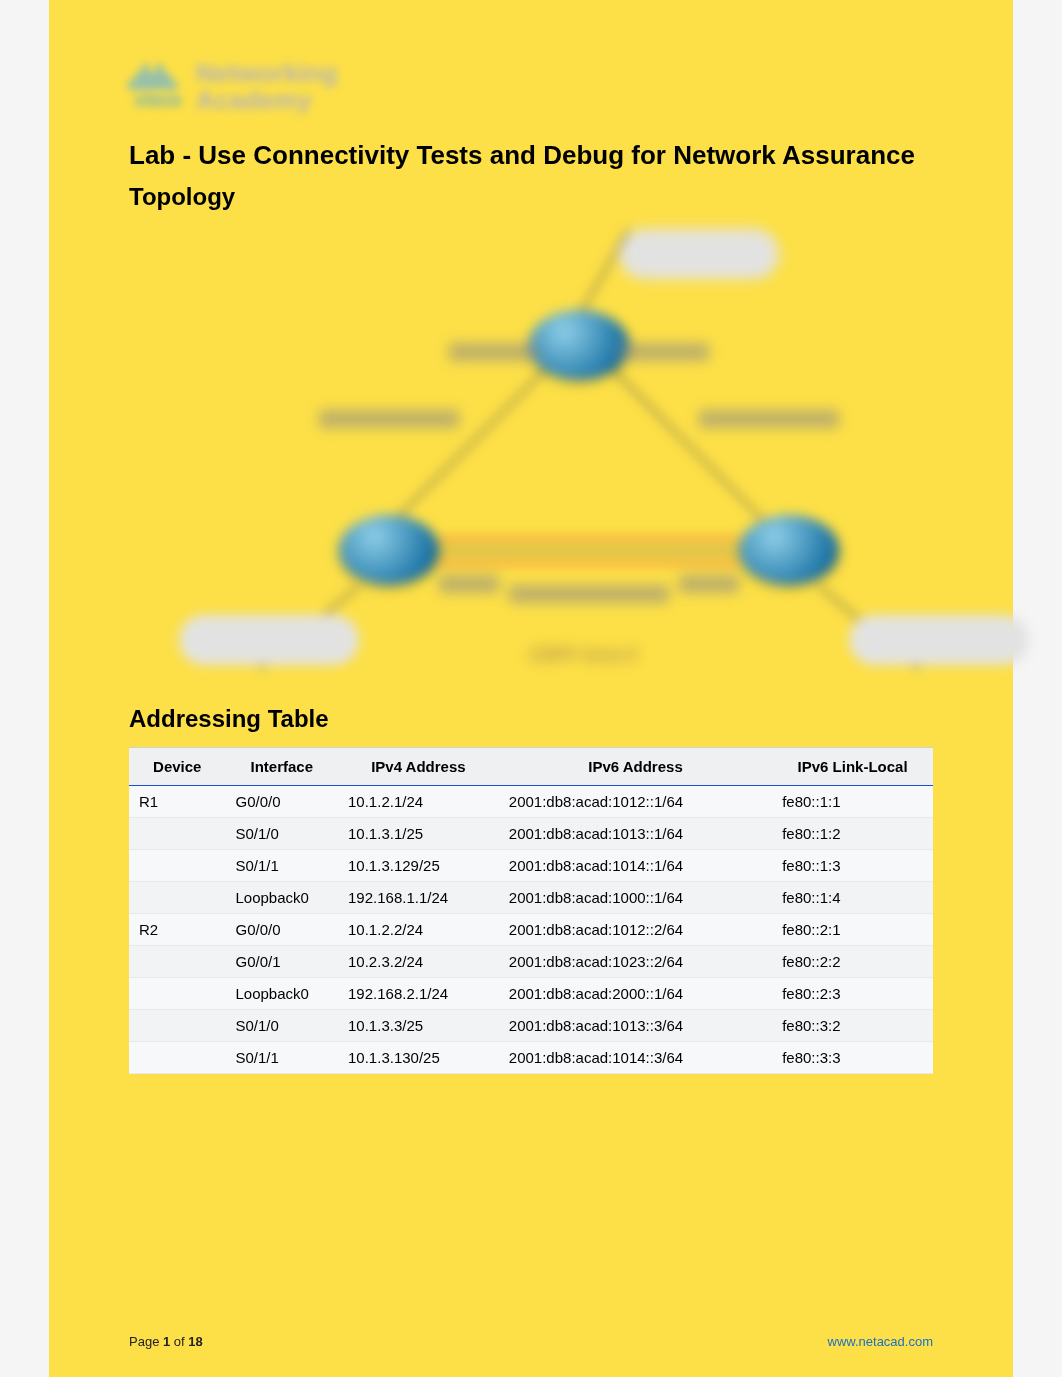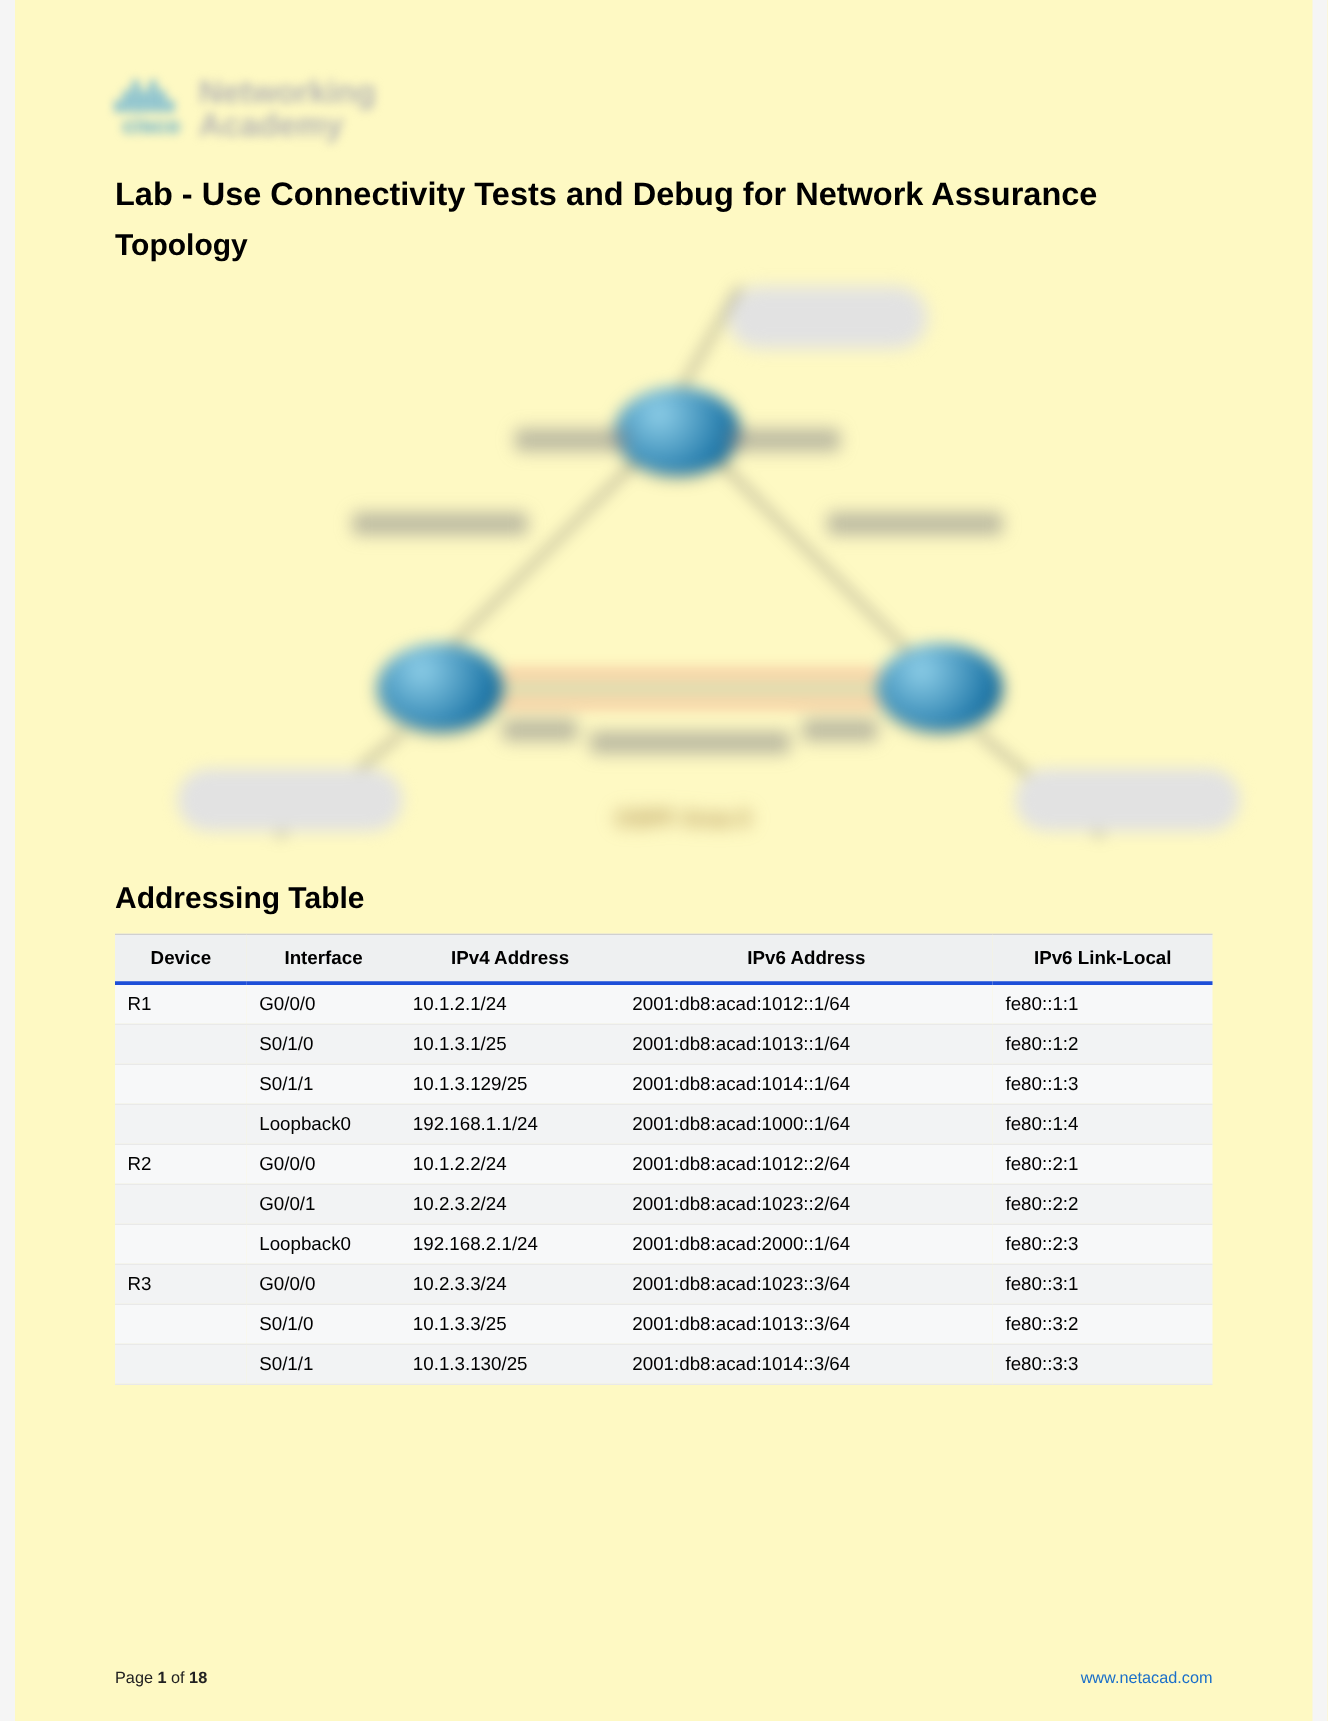--- a/index.html
+++ b/index.html
@@ -4,23 +4,23 @@
 <style>
   body {
     margin: 0;
     padding: 0;
     font-family: Arial, Helvetica, sans-serif;
     background: #f5f5f5;
     display: flex;
     justify-content: center;
   }
   .page {
-    width: 1038px;
+    width: 964px;
     min-height: 1377px;
-    background: #fef9c3;
+    background: #fde047;
     box-sizing: border-box;
     padding: 60px 80px 30px 80px;
     position: relative;
   }
   .logo-area {
     display: flex;
     align-items: center;
     gap: 15px;
     margin-bottom: 25px;
     filter: blur(4px);
@@ -147,21 +147,21 @@
     width: 100%;
     border-collapse: collapse;
     font-size: 15px;
   }
   table.addr th {
     background: #eef0f1;
     padding: 10px 6px;
     text-align: center;
     font-weight: bold;
     border-top: 1px solid #d0d0d0;
-    border-bottom: 3px solid #1d4ed8;
+    border-bottom: 1px solid #1d4ed8;
   }
   table.addr td {
     padding: 7px 10px;
     background: #f7f8f9;
     border-bottom: 1px solid #e9e9e9;
   }
   table.addr tbody tr:nth-child(even) td {
     background: #f2f3f4;
   }
   .col-device { width: 12%; }
@@ -309,27 +309,20 @@
           <td>fe80::2:2</td>
         </tr>
         <tr>
           <td></td>
           <td>Loopback0</td>
           <td>192.168.2.1/24</td>
           <td>2001:db8:acad:2000::1/64</td>
           <td>fe80::2:3</td>
         </tr>
         <tr>
-          <td>R3</td>
-          <td>G0/0/0</td>
-          <td>10.2.3.3/24</td>
-          <td>2001:db8:acad:1023::3/64</td>
-          <td>fe80::3:1</td>
-        </tr>
-        <tr>
           <td></td>
           <td>S0/1/0</td>
           <td>10.1.3.3/25</td>
           <td>2001:db8:acad:1013::3/64</td>
           <td>fe80::3:2</td>
         </tr>
         <tr>
           <td></td>
           <td>S0/1/1</td>
           <td>10.1.3.130/25</td>

